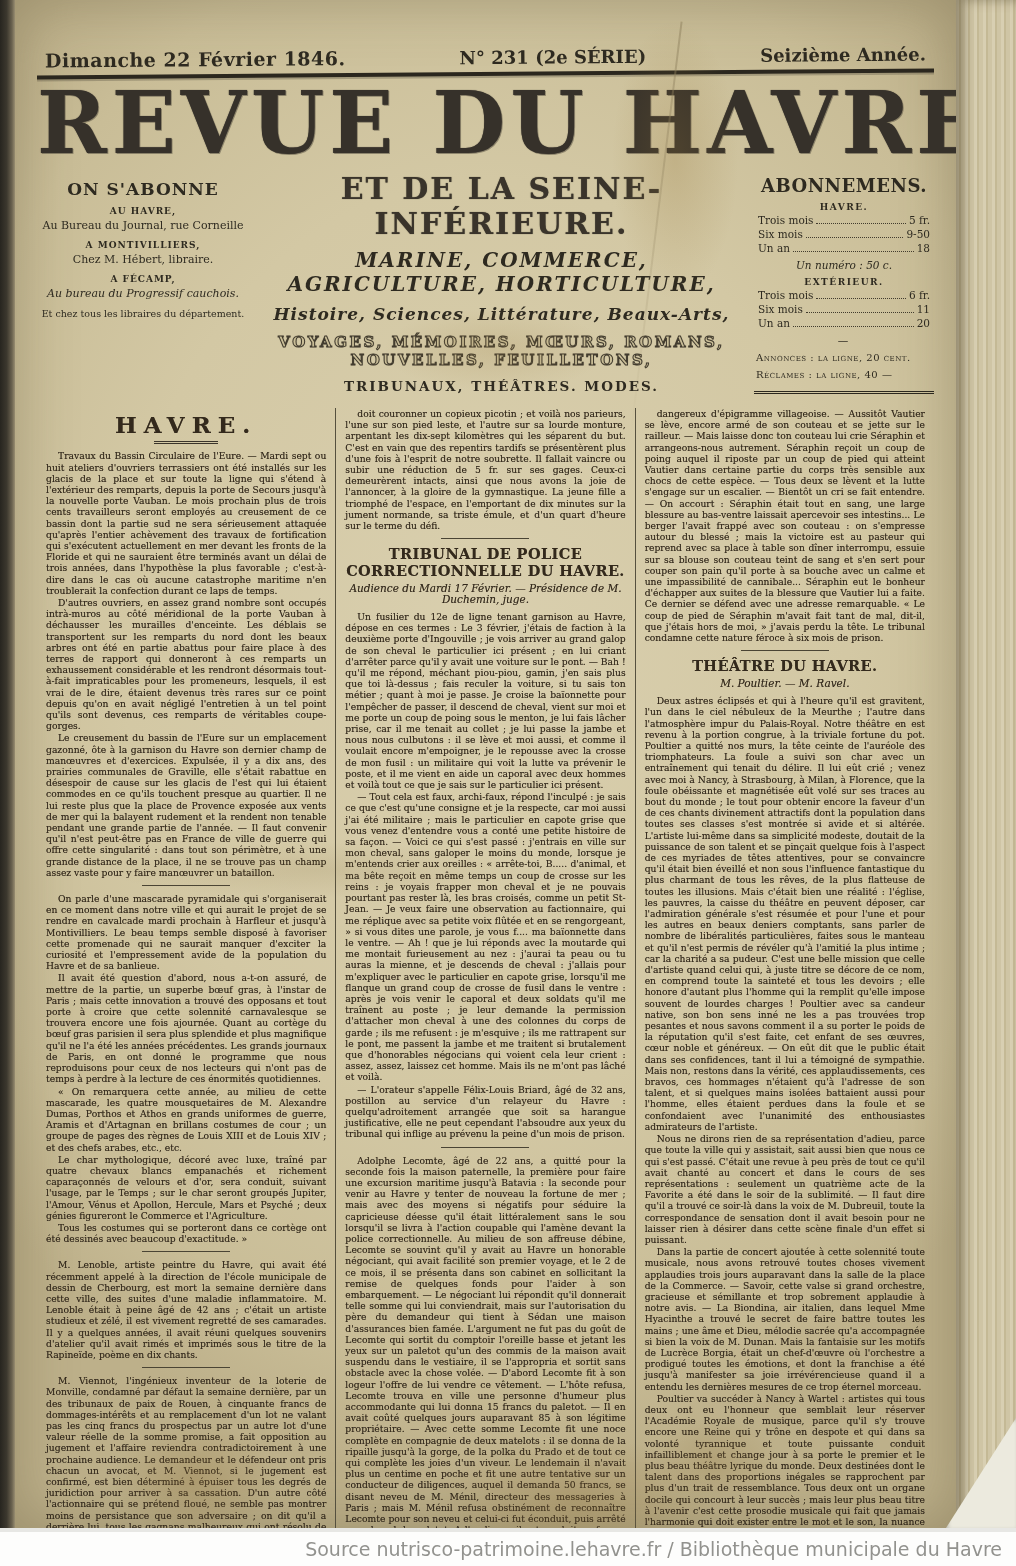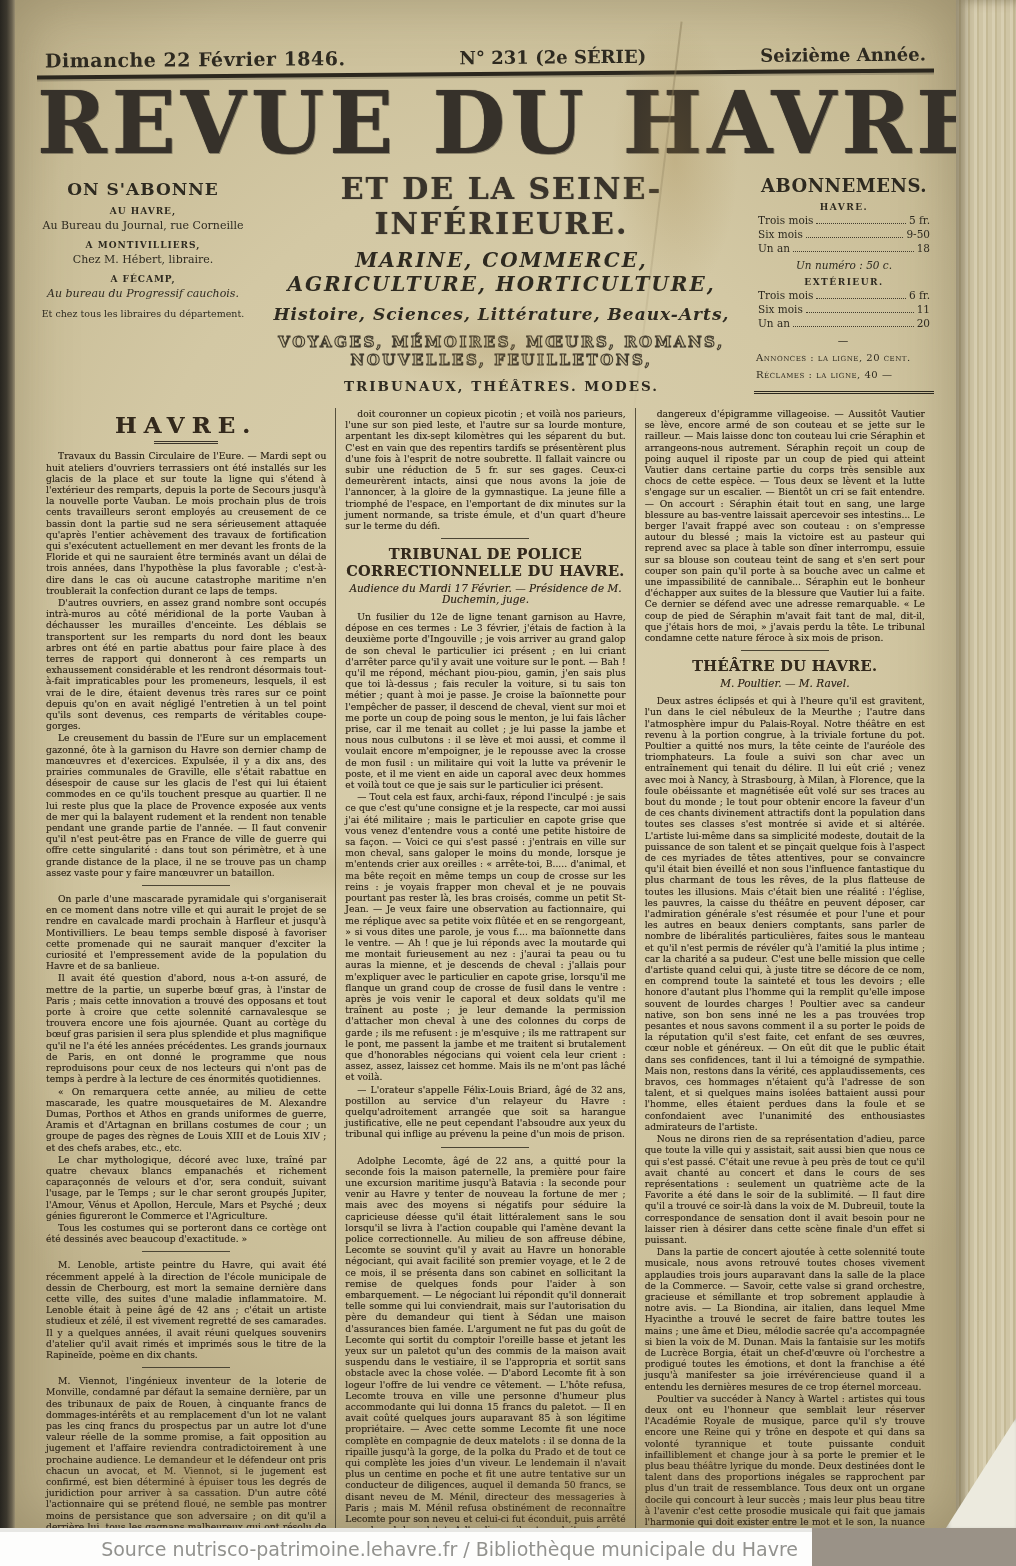--- a/index.html
+++ b/index.html
@@ -97,21 +97,21 @@
       radial-gradient(ellipse 120px 80px at 180px 1480px, rgba(140,110,55,.3), transparent 70%),
       radial-gradient(ellipse 200px 90px at 560px 1500px, rgba(140,110,55,.28), transparent 70%),
       radial-gradient(ellipse 90px 60px at 700px 1460px, rgba(140,110,55,.22), transparent 70%),
       radial-gradient(ellipse 300px 40px at 300px 870px, rgba(120,95,45,.12), transparent 70%);
   }
   .crease { position:absolute; left:640px; top:20px; width:2px; height:420px;
             background:linear-gradient(#8d7f5c, transparent); transform:rotate(7deg);
             opacity:.5; pointer-events:none; }
 
   
-  .footerbar { position:absolute; left:0; top:1528px; width:812px; height:38px;
+  .footerbar { position:absolute; left:0; top:1528px; width:1016px; height:38px;
                background:#fdfdfc; border-top:4px solid #e7e7e4;
                display:flex; align-items:center; justify-content:flex-end;
                font-family:"DejaVu Sans", sans-serif; font-size:19px; color:#92928e;
                padding-right:14px; }
 </style>
 </head>
 <body>
 
 <div class="scan">
   <div class="binding"></div>

